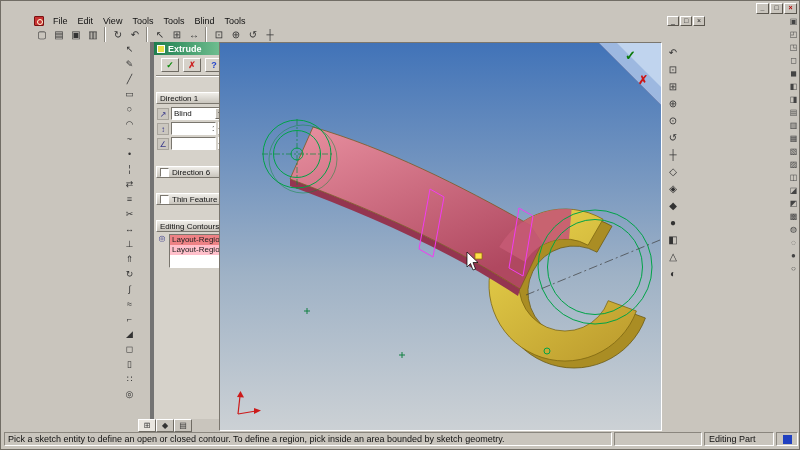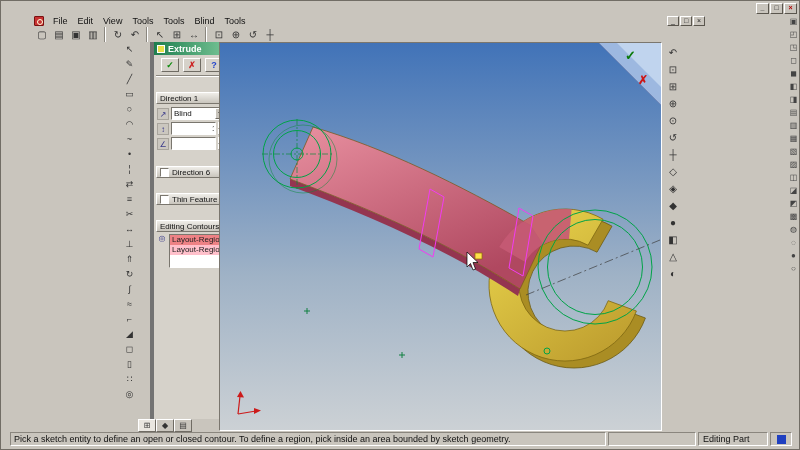--- a/index.html
+++ b/index.html
@@ -107,21 +107,21 @@
       font-size:8px; line-height:11px; text-align:center; color:#333; }
   .mgr-tab:first-child{ background:#e9e6e0; }
 
   
   .viewport{ position:absolute; left:218px; top:41px; width:443px; height:389px;
       border:1px solid; border-color:#7a766e #fff #fff #7a766e; }
   .viewport svg{ display:block; width:441px; height:387px; }
 
   
   .statusbar{ position:absolute; left:0; top:430px; width:800px; height:16px;
-      display:flex; gap:2px; padding:1px 9px; align-items:stretch; }
+      display:flex; gap:2px; padding:1px 3px; align-items:stretch; }
   .sb-cell{ border:1px solid; border-color:#8a867e #fff #fff #8a867e;
       background:#c9c5bd; font-size:9px; line-height:12px; color:#111; }
   .sb-msg{ flex:1; padding-left:3px; white-space:nowrap; overflow:hidden; }
   .sb-spacer{ width:88px; }
   .sb-mode{ width:70px; padding-left:4px; }
   .sb-ind{ width:22px; display:flex; align-items:center; justify-content:center; }
   .sb-ind div{ width:9px; height:9px; background:#2040c0; }
 </style>
 </head>
 <body>

